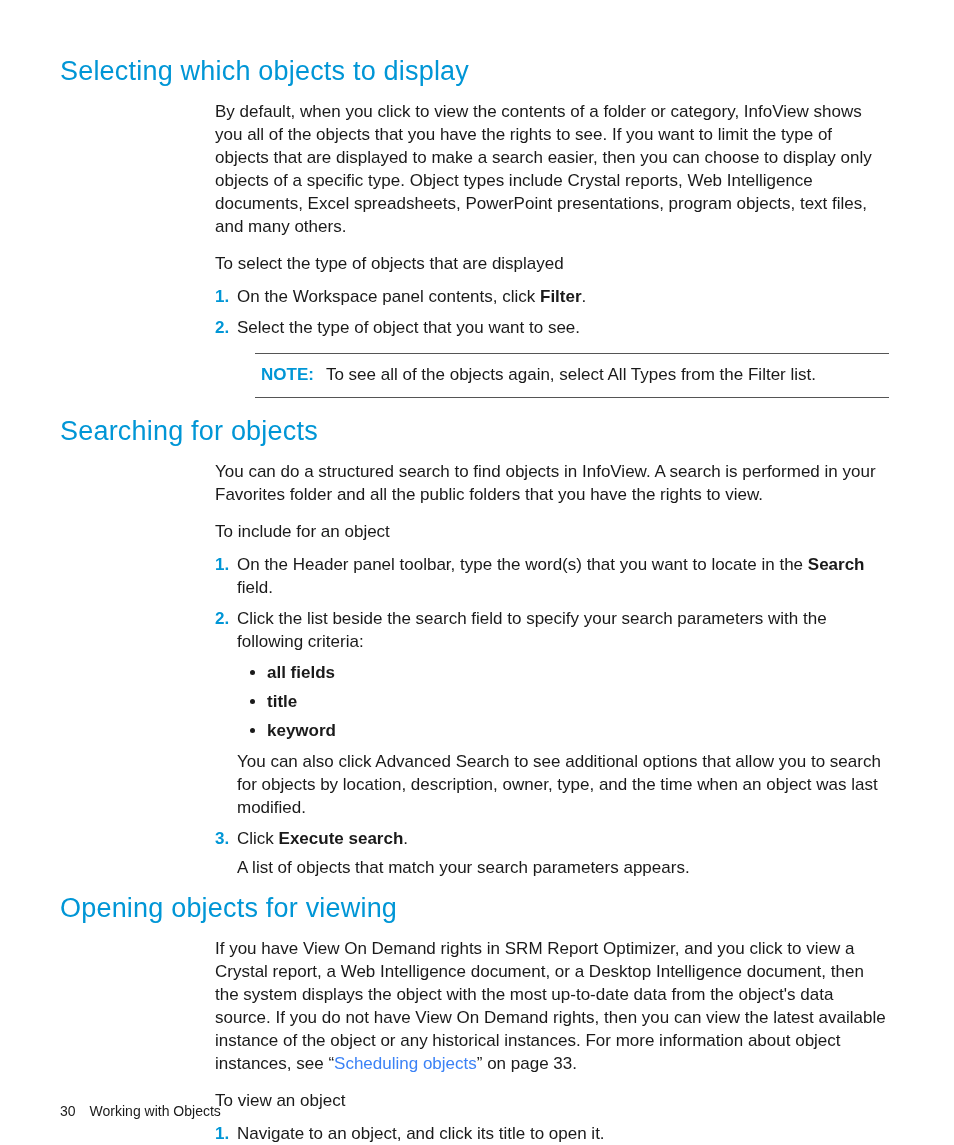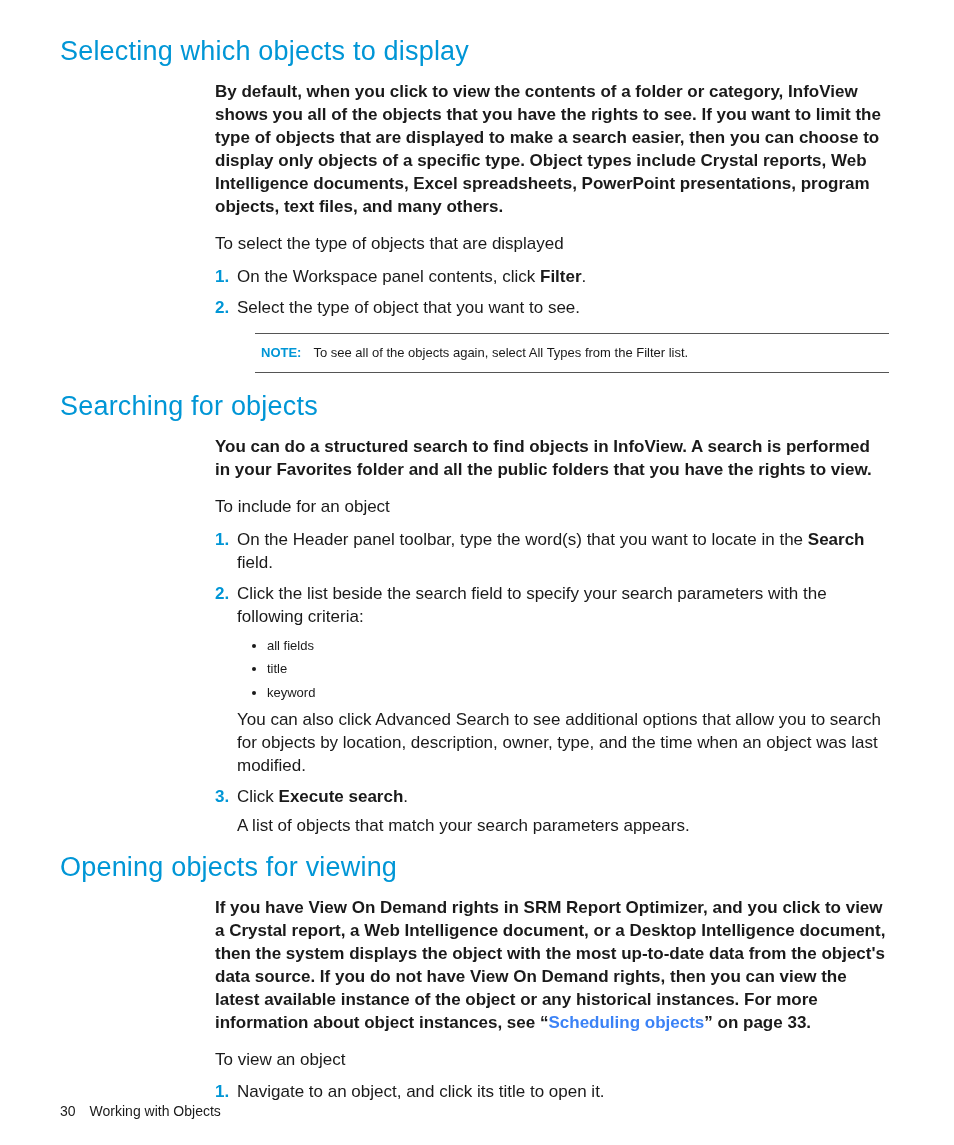--- a/index.html
+++ b/index.html
@@ -8,41 +8,41 @@
     padding: 0;
     background: white;
     font-family: "Futura", "Trebuchet MS", "Segoe UI", Arial, sans-serif;
     color: #1a1a1a;
     width: 954px;
     height: 1145px;
     position: relative;
     box-sizing: border-box;
   }
   .page {
-    padding: 36px 60px 40px 60px;
+    padding: 56px 60px 40px 60px;
     box-sizing: border-box;
     height: 100%;
     position: relative;
   }
   h2 {
     color: #0096d6;
     font-weight: 300;
     font-size: 27px;
     margin: 0 0 14px 0;
     letter-spacing: 0.2px;
   }
   .body-block {
     margin-left: 155px;
     margin-right: 5px;
   }
   p {
     margin: 0 0 14px 0;
     font-size: 17px;
     line-height: 1.35;
-    font-weight: 700;
+    font-weight: 400;
   }
   .lead-in {
     margin: 0 0 10px 0;
     font-size: 17px;
     font-weight: 300;
   }
   ol.steps {
     margin: 0 0 14px 0;
     padding: 0 0 0 22px;
     list-style: none;
@@ -65,33 +65,33 @@
     font-weight: 700;
     font-size: 17px;
   }
   ul.bullets {
     list-style: disc;
     margin: 8px 0 8px 30px;
     padding: 0;
   }
   ul.bullets li {
     margin: 0 0 6px 0;
-    font-size: 13px;
-    font-weight: 400;
+    font-size: 17px;
+    font-weight: 700;
   }
   .sub {
     margin: 6px 0 0 0;
   }
   .strong { font-weight: 700; }
   .note-box {
     margin: 8px 0 18px 40px;
     padding: 10px 6px;
     border-top: 1px solid #555;
     border-bottom: 1px solid #555;
-    font-size: 13px;
+    font-size: 17px;
     line-height: 1.35;
     font-weight: 300;
   }
   .note-label {
     color: #0096d6;
     font-weight: 700;
     margin-right: 12px;
   }
   .link { color: #3b82f6; }
   .footer {

